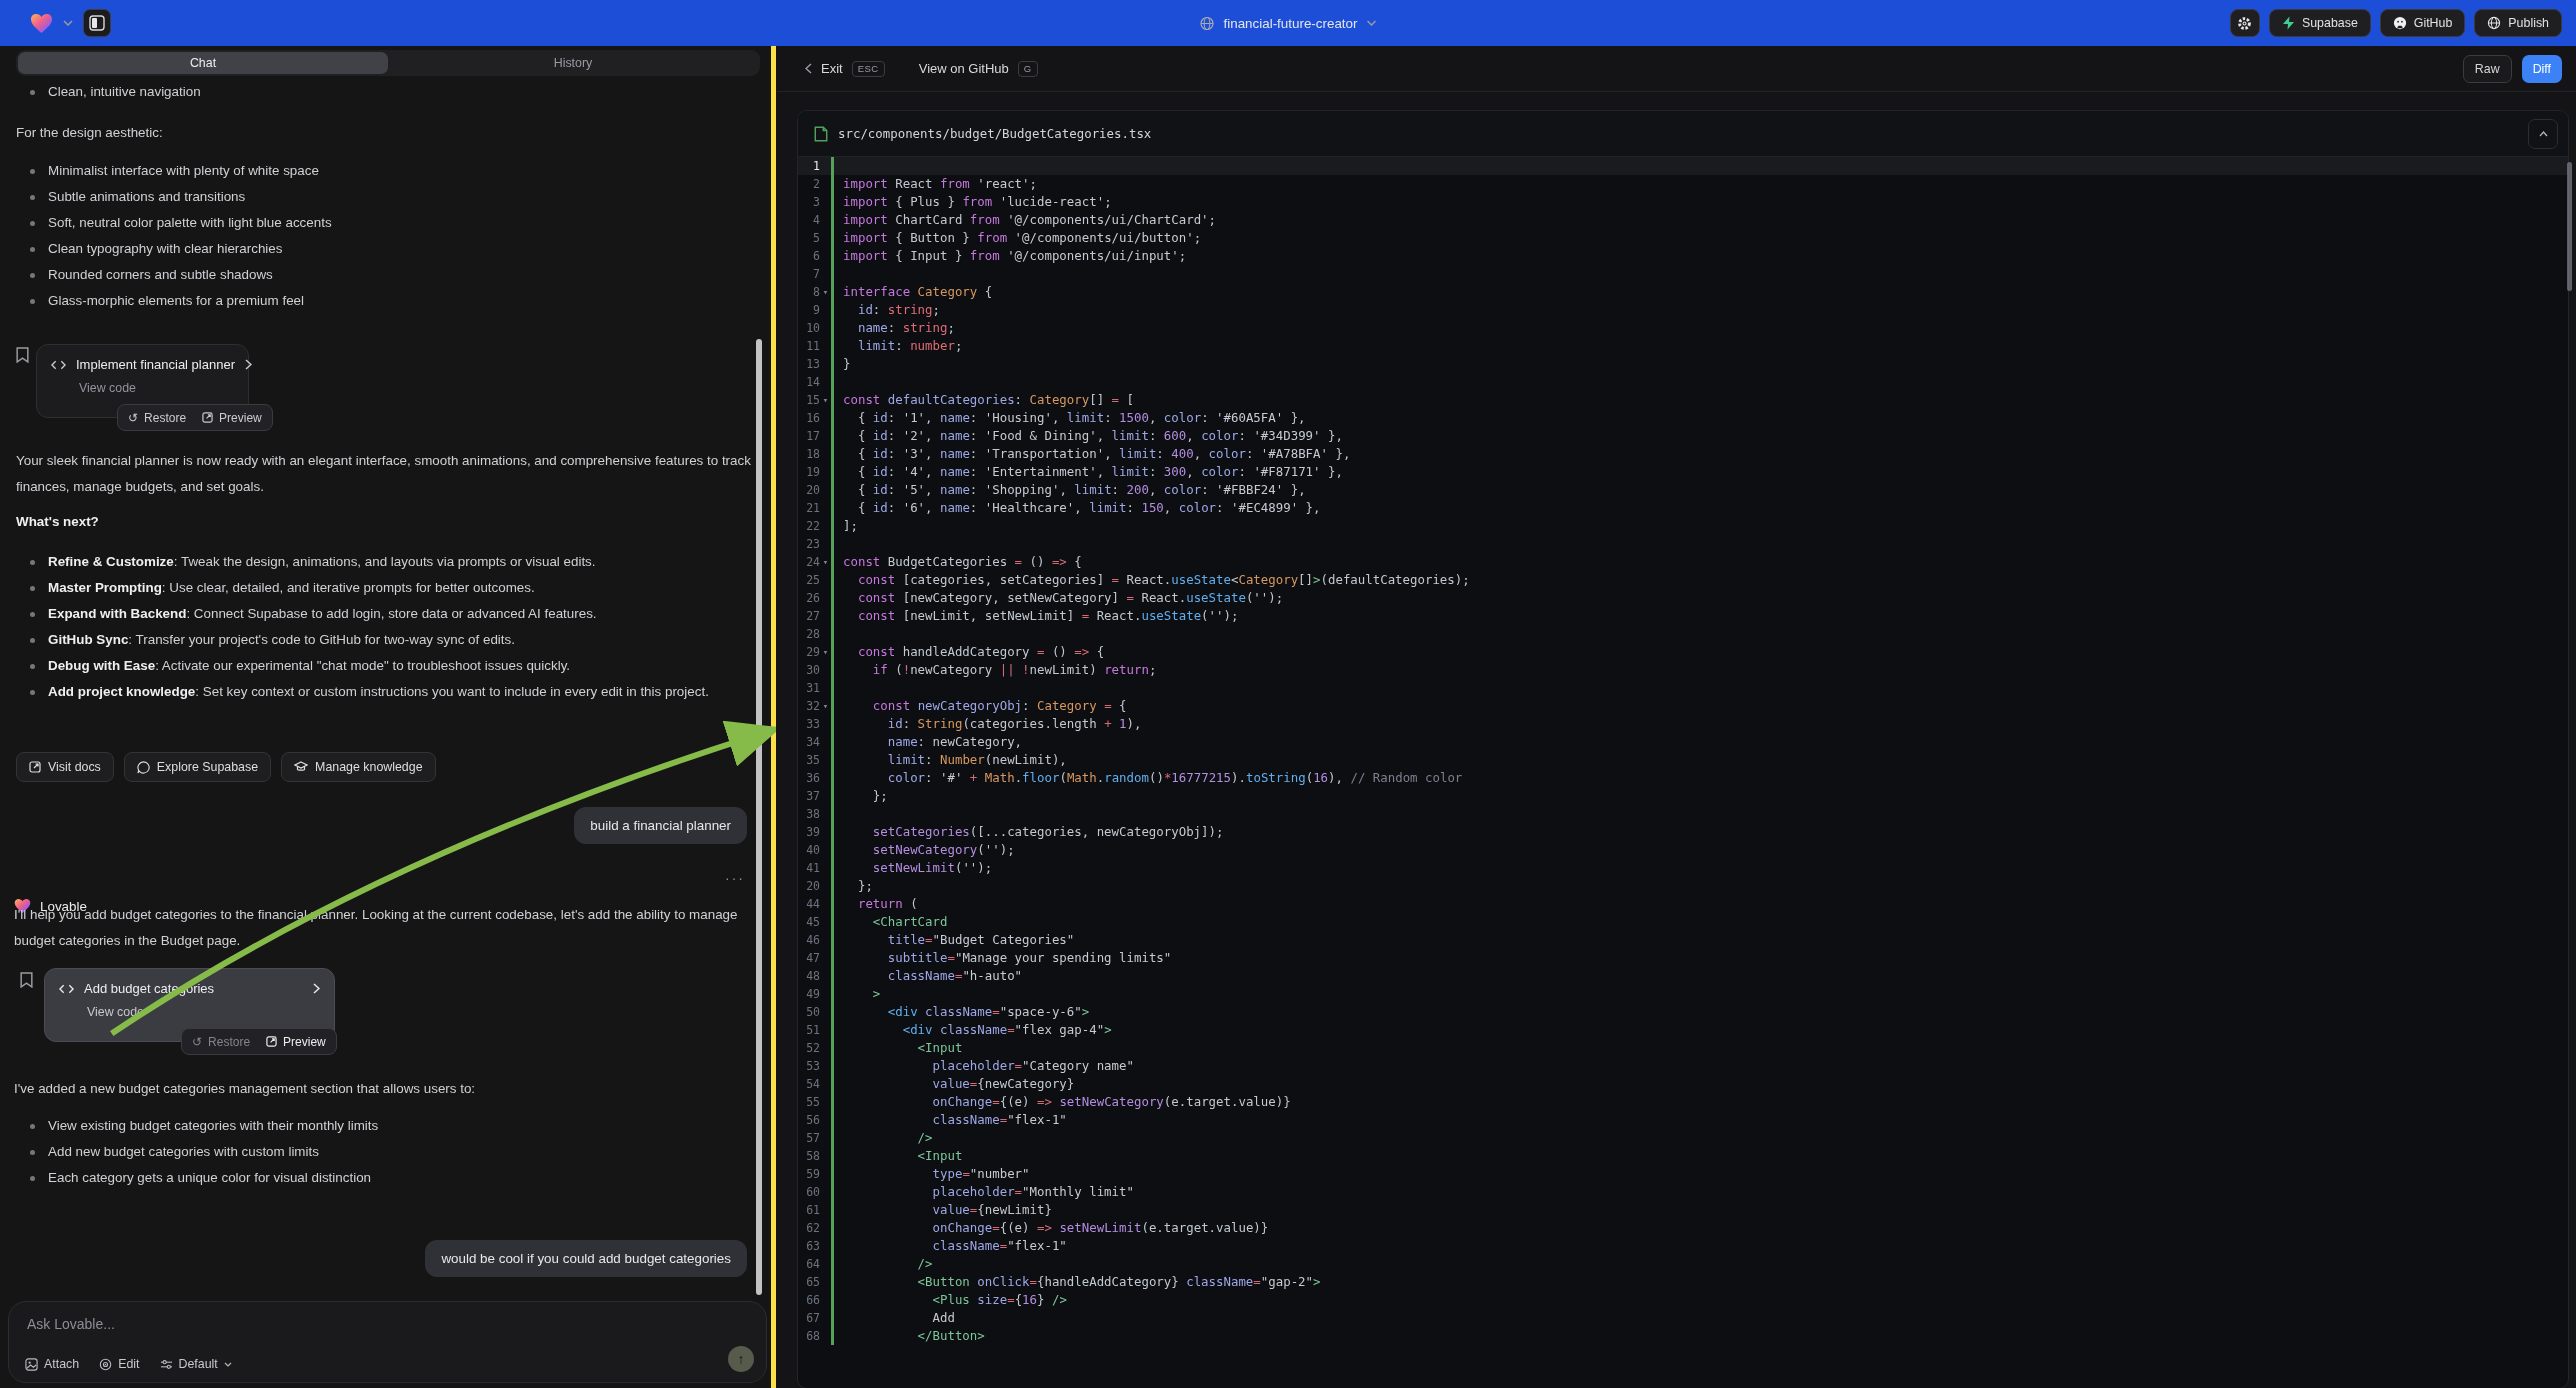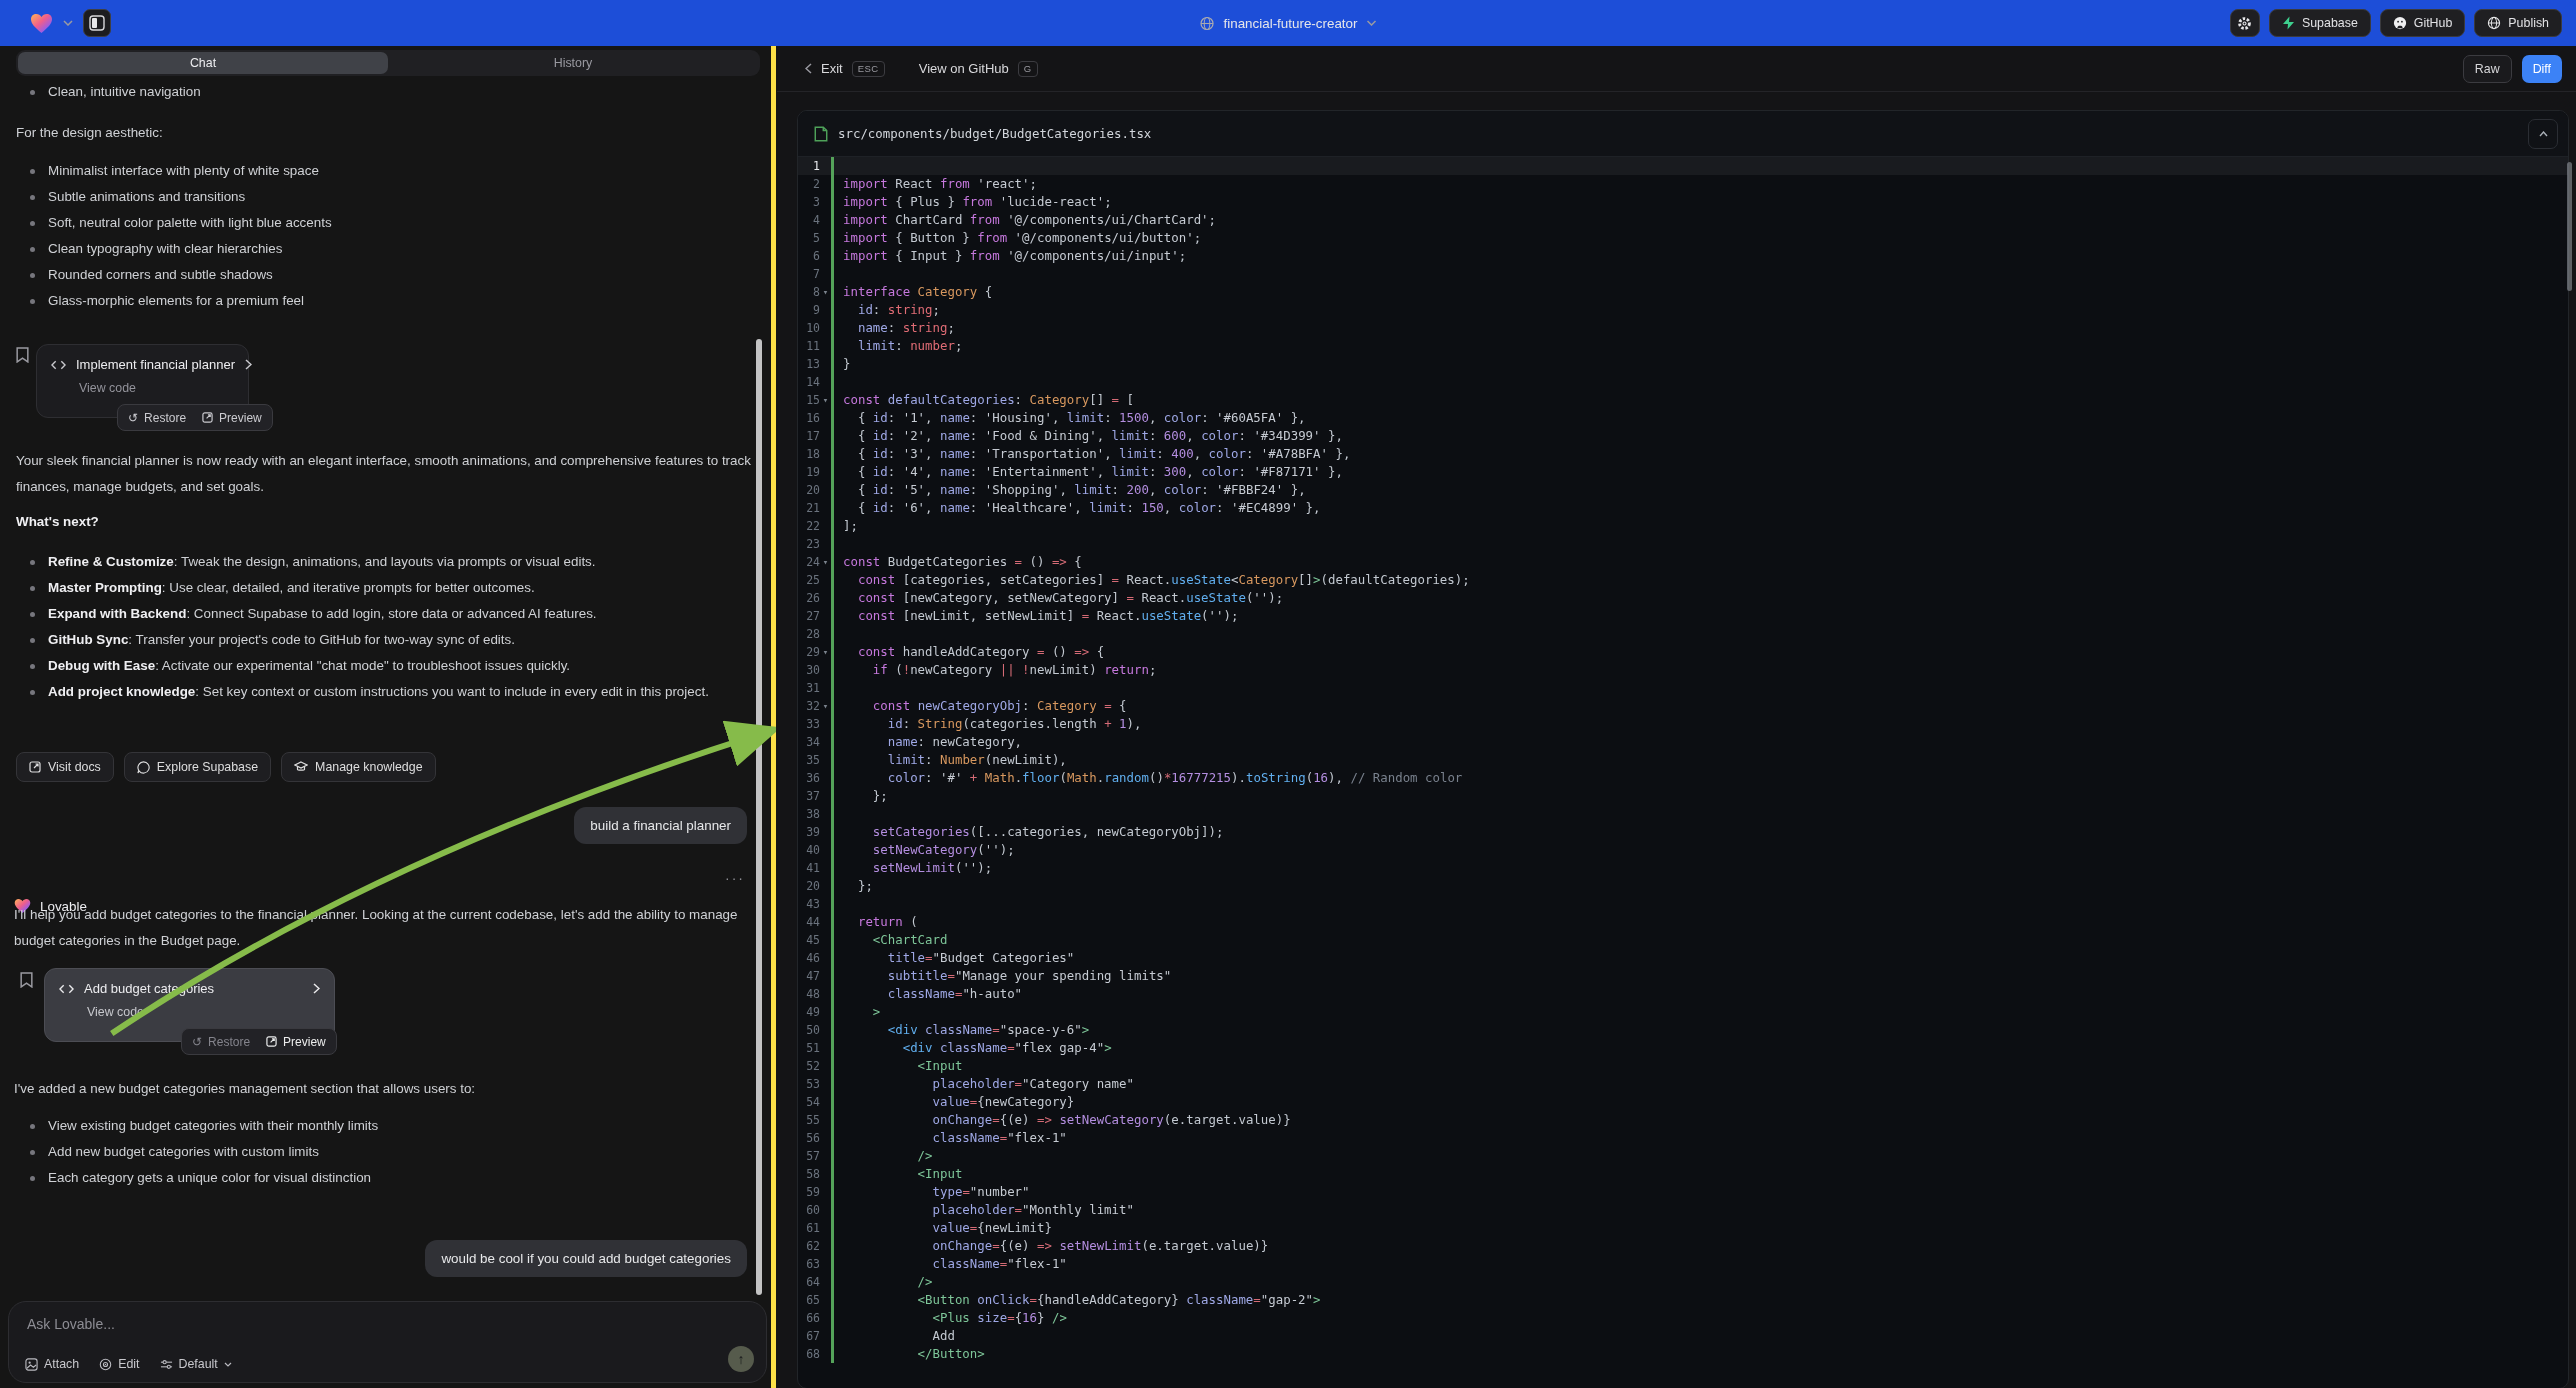--- a/index.html
+++ b/index.html
@@ -493,21 +493,20 @@
         <div class="crow"><span class="ln">33</span><span class="fold"></span><span class="gbar"></span><span class="ctext">      <span class="tok-attr">id</span>: <span class="tok-cls">String</span>(categories.length <span class="tok-op">+</span> <span class="tok-num">1</span>),</span></div>
         <div class="crow"><span class="ln">34</span><span class="fold"></span><span class="gbar"></span><span class="ctext">      <span class="tok-attr">name</span>: newCategory,</span></div>
         <div class="crow"><span class="ln">35</span><span class="fold"></span><span class="gbar"></span><span class="ctext">      <span class="tok-attr">limit</span>: <span class="tok-cls">Number</span>(newLimit),</span></div>
         <div class="crow"><span class="ln">36</span><span class="fold"></span><span class="gbar"></span><span class="ctext">      <span class="tok-attr">color</span>: <span class="tok-str">'#'</span> <span class="tok-op">+</span> <span class="tok-cls">Math</span>.<span class="tok-mfn">floor</span>(<span class="tok-cls">Math</span>.<span class="tok-mfn">random</span>()<span class="tok-op">*</span><span class="tok-num">16777215</span>).<span class="tok-mfn">toString</span>(<span class="tok-num">16</span>), <span class="tok-com">// Random color</span></span></div>
         <div class="crow"><span class="ln">37</span><span class="fold"></span><span class="gbar"></span><span class="ctext">    };</span></div>
         <div class="crow"><span class="ln">38</span><span class="fold"></span><span class="gbar"></span><span class="ctext"></span></div>
         <div class="crow"><span class="ln">39</span><span class="fold"></span><span class="gbar"></span><span class="ctext">    <span class="tok-fn">setCategories</span>([...categories, newCategoryObj]);</span></div>
         <div class="crow"><span class="ln">40</span><span class="fold"></span><span class="gbar"></span><span class="ctext">    <span class="tok-fn">setNewCategory</span>(<span class="tok-str">''</span>);</span></div>
         <div class="crow"><span class="ln">41</span><span class="fold"></span><span class="gbar"></span><span class="ctext">    <span class="tok-fn">setNewLimit</span>(<span class="tok-str">''</span>);</span></div>
         <div class="crow"><span class="ln">20</span><span class="fold"></span><span class="gbar"></span><span class="ctext">  };</span></div>
-        <div class="crow"><span class="ln">43</span><span class="fold"></span><span class="gbar"></span><span class="ctext"></span></div>
         <div class="crow"><span class="ln">44</span><span class="fold"></span><span class="gbar"></span><span class="ctext">  <span class="tok-kw">return</span> (</span></div>
         <div class="crow"><span class="ln">45</span><span class="fold"></span><span class="gbar"></span><span class="ctext">    <span class="tok-comp">&lt;ChartCard</span></span></div>
         <div class="crow"><span class="ln">46</span><span class="fold"></span><span class="gbar"></span><span class="ctext">      <span class="tok-attr">title</span><span class="tok-op">=</span><span class="tok-str">"Budget Categories"</span></span></div>
         <div class="crow"><span class="ln">47</span><span class="fold"></span><span class="gbar"></span><span class="ctext">      <span class="tok-attr">subtitle</span><span class="tok-op">=</span><span class="tok-str">"Manage your spending limits"</span></span></div>
         <div class="crow"><span class="ln">48</span><span class="fold"></span><span class="gbar"></span><span class="ctext">      <span class="tok-attr">className</span><span class="tok-op">=</span><span class="tok-str">"h-auto"</span></span></div>
         <div class="crow"><span class="ln">49</span><span class="fold"></span><span class="gbar"></span><span class="ctext">    <span class="tok-comp">&gt;</span></span></div>
         <div class="crow"><span class="ln">50</span><span class="fold"></span><span class="gbar"></span><span class="ctext">      <span class="tok-tag">&lt;div</span> <span class="tok-attr">className</span><span class="tok-op">=</span><span class="tok-str">"space-y-6"</span><span class="tok-comp">&gt;</span></span></div>
         <div class="crow"><span class="ln">51</span><span class="fold"></span><span class="gbar"></span><span class="ctext">        <span class="tok-tag">&lt;div</span> <span class="tok-attr">className</span><span class="tok-op">=</span><span class="tok-str">"flex gap-4"</span><span class="tok-comp">&gt;</span></span></div>
         <div class="crow"><span class="ln">52</span><span class="fold"></span><span class="gbar"></span><span class="ctext">          <span class="tok-comp">&lt;Input</span></span></div>
         <div class="crow"><span class="ln">53</span><span class="fold"></span><span class="gbar"></span><span class="ctext">            <span class="tok-attr">placeholder</span><span class="tok-op">=</span><span class="tok-str">"Category name"</span></span></div>

